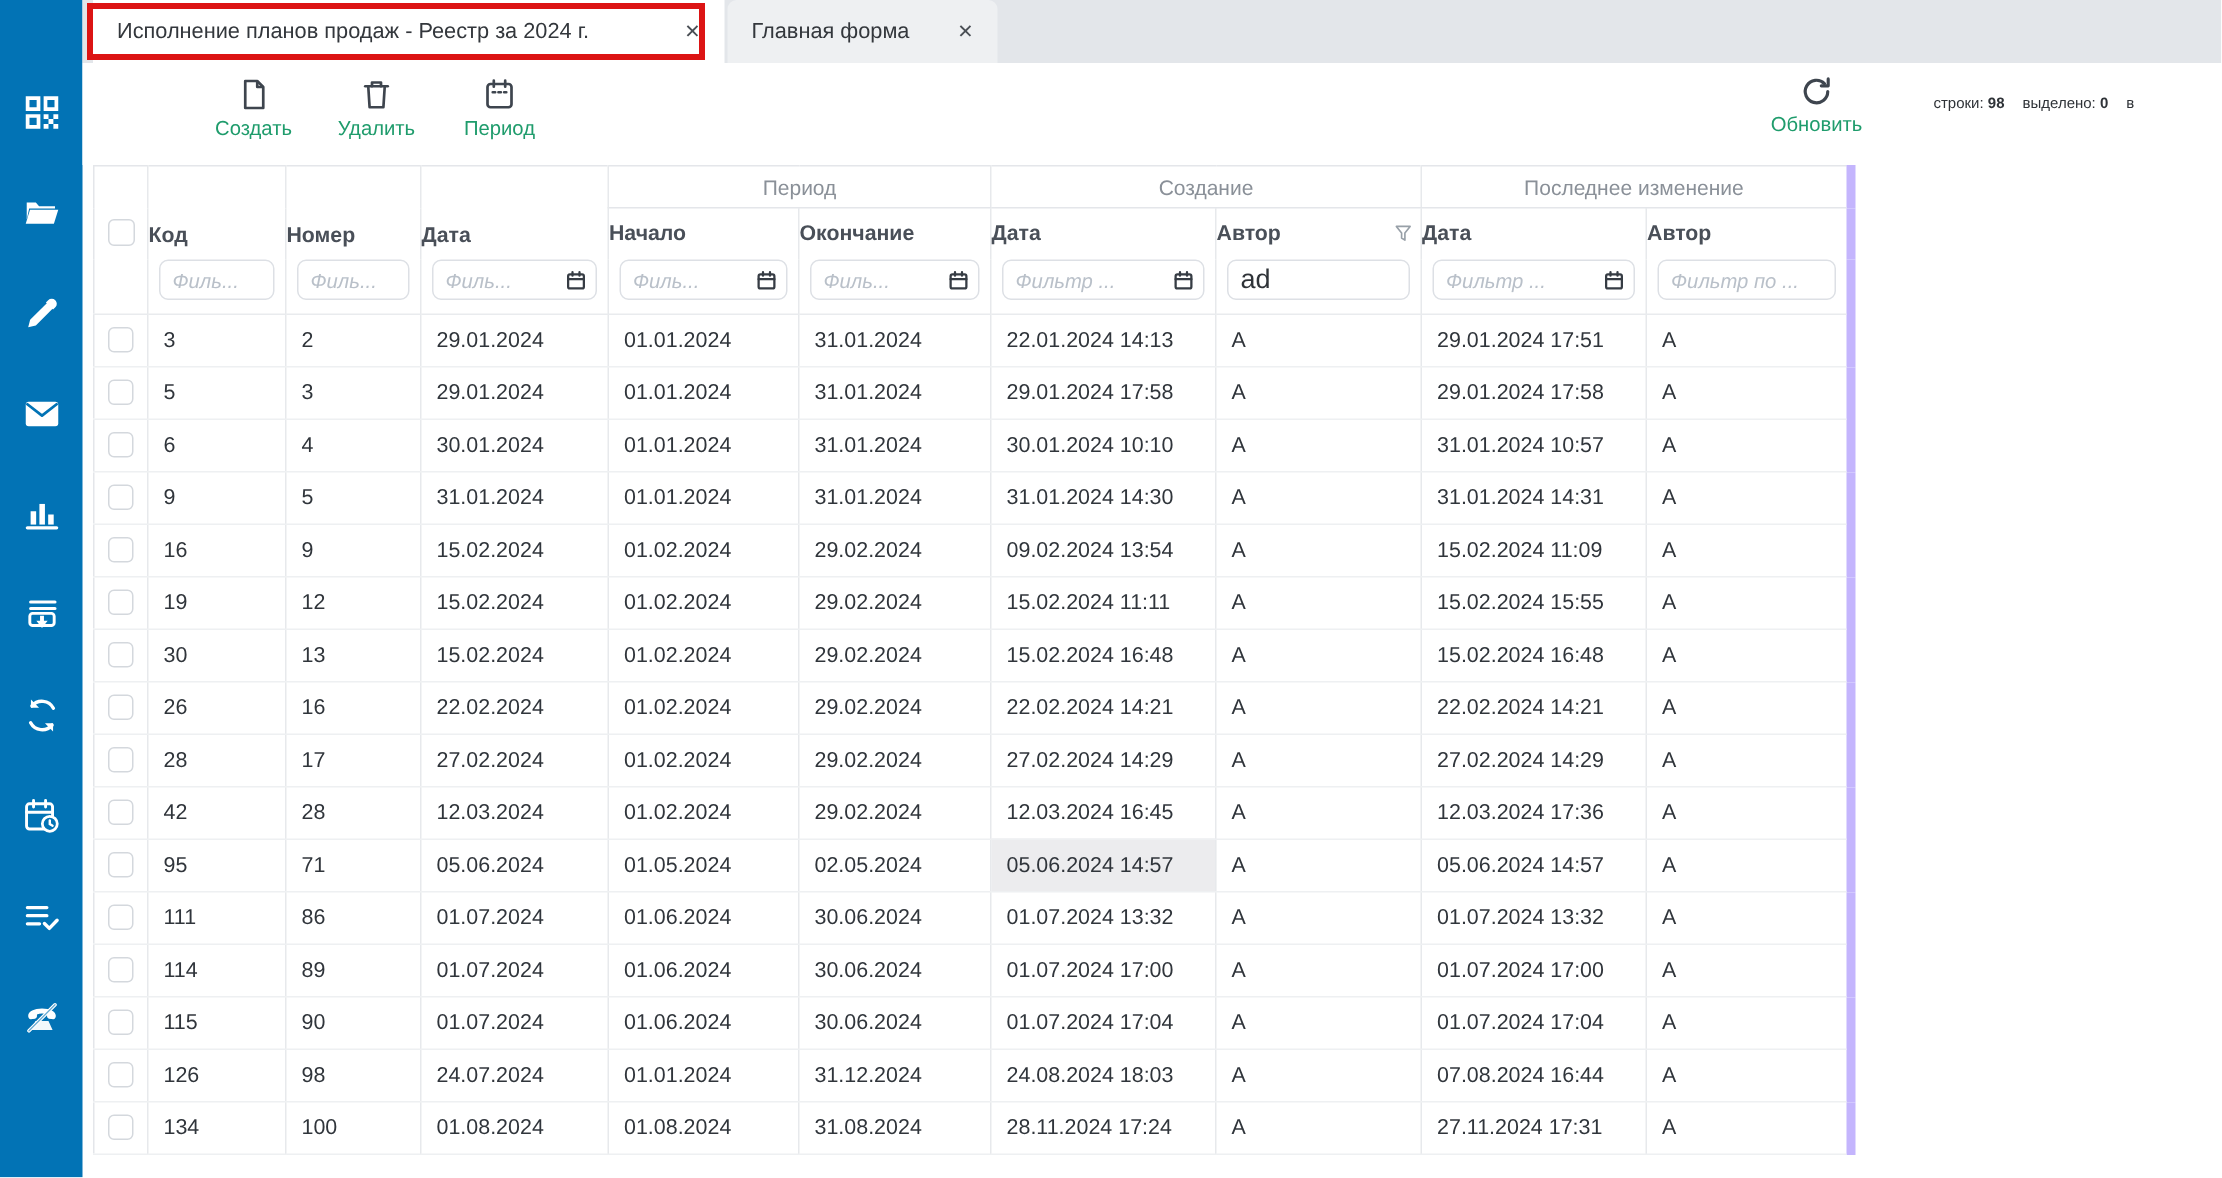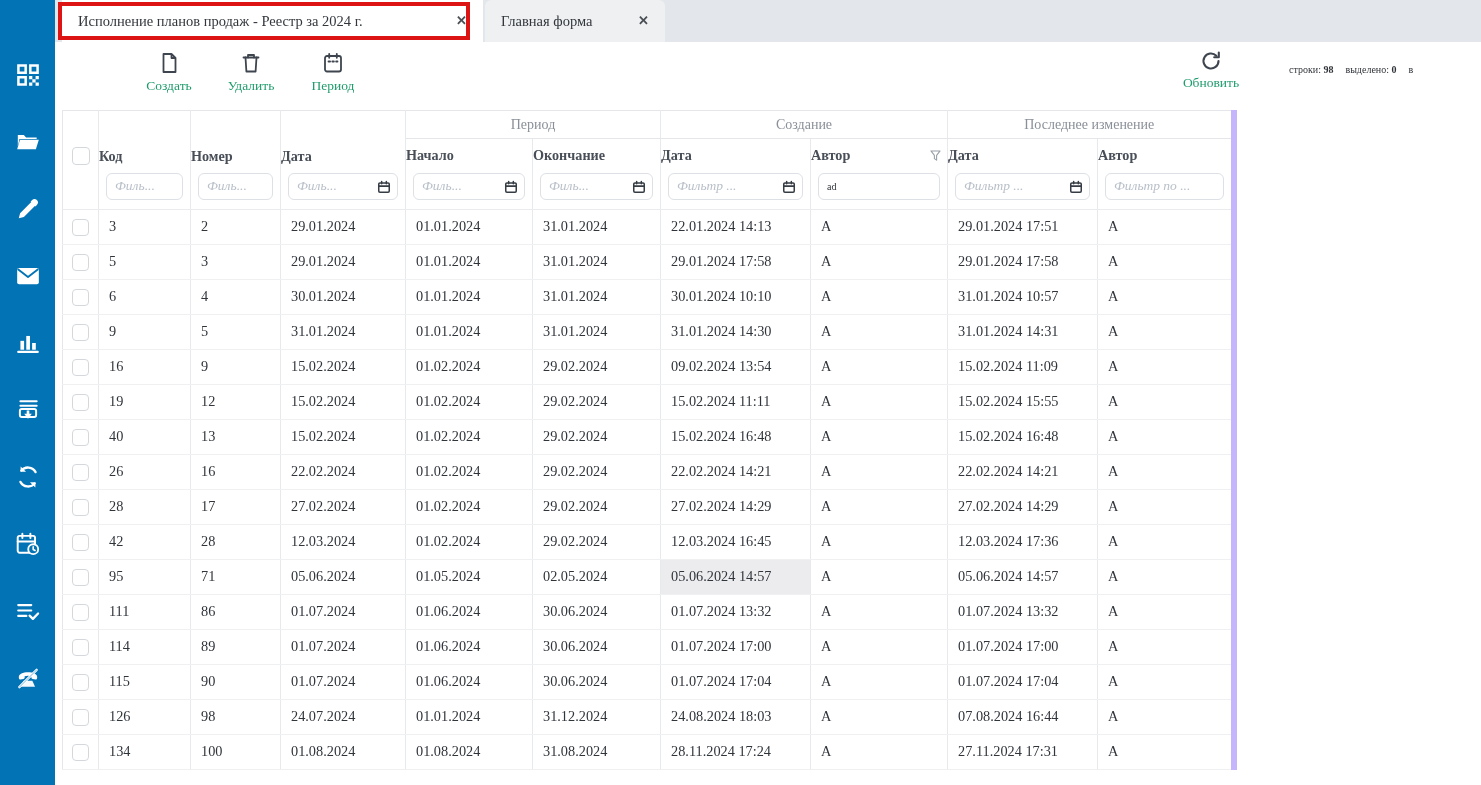--- a/index.html
+++ b/index.html
@@ -6,21 +6,21 @@
   html,body { background:#fff; }
   body { font-family:"Liberation Sans","DejaVu Sans",sans-serif; }
   .app { position:relative; width:1481px; height:785px; overflow:hidden; background:#fff; }
 
   
   .sidebar { position:absolute; left:0; top:0; width:55px; height:785px; background:#0273b5;
              display:flex; flex-direction:column; align-items:center; padding-top:62px; gap:41px; }
   .sidebar .sicon { width:26px; height:26px; display:block; flex:0 0 auto; }
 
   
-  .main { position:absolute; left:55px; top:0; width:1426px; height:785px;font-family:Liberation Serif, serif; }
+  .main { position:absolute; left:55px; top:0; width:1426px; height:785px; }
 
   
   .tabbar { position:relative; height:42px; background:#e3e6ea; display:flex; align-items:flex-end; padding-left:7px; }
   .tab { height:42px; display:flex; align-items:center; font-size:14.5px; color:#33373c; }
   .tab-active { width:421px; background:#ffffff; padding:0 16px; justify-content:space-between; }
   .tab-inactive { width:180px; background:#eef0f2; border-radius:6px 6px 0 0; margin-left:2px; padding:0 16px; justify-content:space-between;gap:16px; }
   .tab-close { font-size:13px; font-weight:bold; color:#4a4f55; cursor:pointer; }
   .annotation { position:absolute; left:3px; top:2px; width:412px; height:38px; border:4px solid #dc1414; z-index:6; pointer-events:none; }
 
   
@@ -46,21 +46,21 @@
   .grid thead th.colhead { font-weight:600; font-size:14.2px; color:#494f58; text-align:left; }
   .grid thead th.span2 { vertical-align:bottom; padding-bottom:8px; }
   .grid thead tr.subs th { height:34px; vertical-align:middle; position:relative; }
   .grid thead th.selcol { vertical-align:bottom; padding-bottom:8px; text-align:center; }
 
   .funnel { position:absolute; right:6px; top:11px; width:11px; height:12px; }
 
   tr.filters td { height:36px; padding:0 7px 9px 7px; vertical-align:bottom; border-bottom:1px solid #e9ebee; }
   .finp { position:relative; width:100%; }
   .finp input { width:100%; height:27px; border:1px solid #dde0e5; border-radius:6px; background:#fff;
-                padding:0 8px; font-family:inherit; font-size:10px; color:#2f3338; outline:none; }
+                padding:0 8px; font-family:inherit; font-size:18px; color:#2f3338; outline:none; }
   .finp input::placeholder { font-style:italic; color:#b9c0c9; font-size:13.5px; }
   .finp.w-ico input { padding-right:26px; }
   .finp .cal { position:absolute; right:7px; top:7px; width:14px; height:14px; cursor:pointer; }
 
   .grid tbody td { height:35px; font-size:14.3px; color:#30353b; padding-left:10px;
                    border-bottom:1px solid #eef0f2; background:#fff; }
   .grid tbody td.c-sel { padding:0; text-align:center; }
   .grid tbody td.hl { background:#ececee; }
 
   .cb { display:inline-block; width:17px; height:17px; border:1px solid #d4d8dd; border-radius:4px; background:#fff; vertical-align:middle; cursor:pointer; }
@@ -332,21 +332,21 @@
     <td>15.02.2024</td>
     <td>01.02.2024</td>
     <td>29.02.2024</td>
     <td>15.02.2024 11:11</td>
     <td>A</td>
     <td>15.02.2024 15:55</td>
     <td>A</td>
   </tr>
           <tr>
     <td class="c-sel"><span class="cb"></span></td>
-    <td>40</td>
+    <td>30</td>
     <td>13</td>
     <td>15.02.2024</td>
     <td>01.02.2024</td>
     <td>29.02.2024</td>
     <td>15.02.2024 16:48</td>
     <td>A</td>
     <td>15.02.2024 16:48</td>
     <td>A</td>
   </tr>
           <tr>

